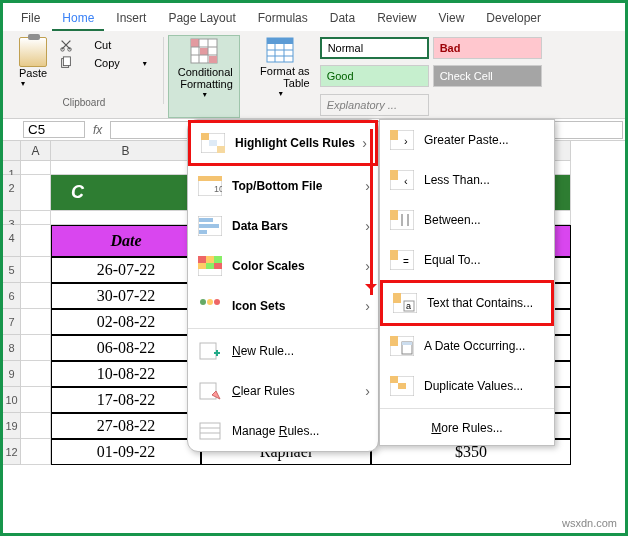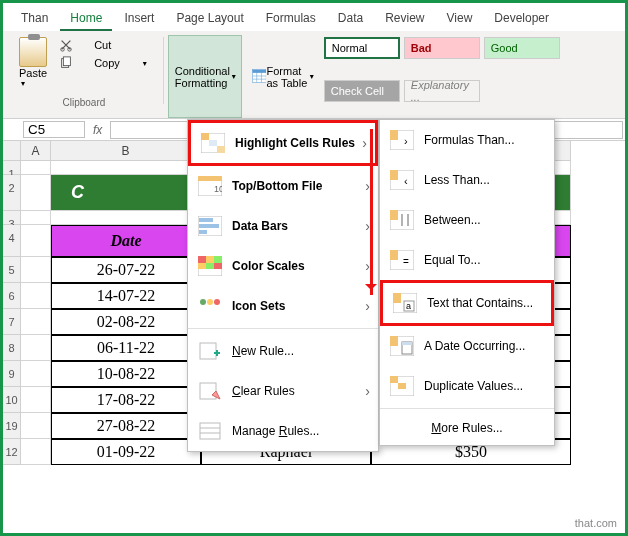--- a/index.html
+++ b/index.html
@@ -1,44 +1,44 @@
 <!DOCTYPE html>
 <html><head>
 <meta charset="utf-8">
 <style>
 * { box-sizing: border-box; font-family: 'Segoe UI', Tahoma, sans-serif; }
 body { margin: 0; padding: 0; width: 628px; height: 536px; overflow: hidden; background: #fff; border: 3px solid #17954b; position: relative; }
 
 
 .tabs { display: flex; padding: 4px 8px 0; font-size: 12px; gap: 2px; }
 .tab { padding: 4px 10px; color: #444; cursor: pointer; }
-.tab.active { color: #15803d; border-bottom: 2px solid #217346; }
+.tab.active { color: #3b82f6; border-bottom: 2px solid #217346; }
 
 
 .ribbon { display: flex; align-items: stretch; background: #f3f2f1; border-bottom: 1px solid #d0d0d0; height: 88px; padding: 4px 6px 0; gap: 4px; position: relative; }
 .group { display: flex; flex-direction: column; align-items: center; padding: 0 6px; position: relative; }
 .group-inner { display: flex; gap: 2px; flex: 1; }
 .group-label { font-size: 10px; color: #666; padding-bottom: 10px; }
 .vsep { width: 1px; background: #d6d6d6; margin: 2px 0 14px; }
 
 .paste { display: flex; flex-direction: column; align-items: flex-start; font-size: 11px; padding: 2px 4px; }
 .paste-icon { width: 28px; height: 30px; background: linear-gradient(#fff,#e7ca8a); border: 1px solid #c0a050; border-radius: 2px; position: relative; }
 .paste-icon::after { content:""; position:absolute; top:-4px; left:8px; width:12px; height:6px; background:#8f8f8f; border-radius:2px; }
 
 .clip-tools { display:flex; flex-direction:column; gap:2px; font-size:11px; padding:2px 4px; }
 .clip-btn { display:flex; align-items:center; gap:21px; padding:1px 2px; }
 .clip-btn svg { width:14px; height:14px; }
 
-.big-btn { display:flex; align-items:center; font-size:11px; padding:2px 6px; text-align:left; width:74px; }
+.big-btn { display:flex; flex-direction:column; align-items:center; font-size:11px; padding:2px 6px; text-align:right; width:74px; }
 .big-btn.active { background:#d1e6d8; border:1px solid #9ec5ab; }
 .big-icon { width:28px; height:26px; margin-bottom:2px; }
 .chev { font-size:8px; margin-left:2px; }
 
 .styles { display:flex; flex-wrap:wrap; gap:4px; width:310px; padding-top:2px; }
-.style-cell { width:76px; height:22px; border:1px solid #ccc; display:flex; align-items:center; padding:0 6px; font-size:11px; }
+.style-cell { width:109px; height:22px; border:1px solid #ccc; display:flex; align-items:center; padding:0 6px; font-size:11px; }
 .style-normal { background:#fff; border:2px solid #217346; }
 .style-bad { background:#ffc7ce; color:#9c0006;font-weight:bold; }
 .style-good { background:#c6efce; color:#006100; }
 .style-calc { background:#f2f2f2; color:#fa7d00; font-weight:bold; }
 .style-check { background:#a5a5a5; color:#fff; }
 .style-expl { font-style:italic; color:#7f7f7f; }
 
 
 .fxbar { display:flex; align-items:center; height:22px; border-bottom:1px solid #d0d0d0; font-size:12px; }
 .namebox { width:62px; border:1px solid #c0c0c0; margin:2px 2px 2px 20px; padding:0 4px; background:#fff; }
@@ -59,41 +59,41 @@
 .rowh { width:18px; position:absolute; left:-18px; top:0; height:100%; border:1px solid #d0d0d0; border-left:none; border-top:none; background:#f0f0f0; font-size:11px; text-align:center; line-height:26px; color:#555; }
 .c { border:1px solid #d4d4d4; border-left:none; border-top:none; display:flex; align-items:center; justify-content:center; }
 .r1 { height:14px; }
 .banner { background:#2e7d32; color:#fff; font-family: Georgia, serif; font-style:italic; font-size:18px; font-weight:bold; justify-content:flex-start; padding-left:20px; }
 .hdr { background:#d946ef; font-family: Georgia, serif; font-style:italic; font-weight:bold; font-size:18px; }
 .datacell { font-family: Georgia, serif; font-size:16px; border:1px solid #000 !important; }
 .blankrow .c { border-bottom:1px solid #d4d4d4; }
 
 
 .menu { position:absolute; background:#fff; border:1px solid #c0c0c0; box-shadow:2px 2px 6px rgba(0,0,0,.25); font-size:12px; z-index:10; }
-.menu1 { left:184px; top:116px; width:192px; }
+.menu1 { left:184px; top:116px; width:192px;border-radius:11px; }
 .menu2 { left:376px; top:116px; width:176px; }
 .mitem { display:flex; align-items:center; gap:10px; padding:10px 10px; position:relative; }
 .mitem.hasub::after { content:"›"; position:absolute; right:8px; font-size:14px; color:#666; }
 .mitem .micon { width:24px; height:20px; flex-shrink:0; }
 .msep { height:1px; background:#e0e0e0; margin:2px 0; }
 .mtext { text-align:center; padding:10px 0; }
 .redbox { border:3px solid #e11; }
 .und { text-decoration:underline; }
 
 
 .red-arrow { position:absolute; left:367px; top:126px; width:3px; height:166px; background:#e11; z-index:12; }
 .red-arrow::after { content:""; position:absolute; left:-5px; bottom:-1px; border:6px solid transparent; border-top-color:#e11; }
 
 .watermark { position:absolute; right:8px; bottom:4px; font-size:11px; color:#888; z-index:20;}
 </style>
 </head>
 <body>
 
 <div class="tabs">
-  <div class="tab">Than</div>
+  <div class="tab">File</div>
   <div class="tab active">Home</div>
   <div class="tab">Insert</div>
   <div class="tab">Page Layout</div>
   <div class="tab">Formulas</div>
   <div class="tab">Data</div>
   <div class="tab">Review</div>
   <div class="tab">View</div>
   <div class="tab">Developer</div>
 </div>
 
@@ -210,35 +210,35 @@
       <div class="row">
         <div class="rowh">5</div>
         <div class="c colA"></div>
         <div class="c colB datacell">26-07-22</div>
         <div class="c colC datacell"></div>
         <div class="c colE datacell"></div>
       </div>
       <div class="row">
         <div class="rowh">6</div>
         <div class="c colA"></div>
-        <div class="c colB datacell">14-07-22</div>
+        <div class="c colB datacell">30-07-22</div>
         <div class="c colC datacell"></div>
         <div class="c colE datacell"></div>
       </div>
       <div class="row">
         <div class="rowh">7</div>
         <div class="c colA"></div>
         <div class="c colB datacell">02-08-22</div>
         <div class="c colC datacell"></div>
         <div class="c colE datacell"></div>
       </div>
       <div class="row">
         <div class="rowh">8</div>
         <div class="c colA"></div>
-        <div class="c colB datacell">06-11-22</div>
+        <div class="c colB datacell">06-08-22</div>
         <div class="c colC datacell"></div>
         <div class="c colE datacell"></div>
       </div>
       <div class="row">
         <div class="rowh">9</div>
         <div class="c colA"></div>
         <div class="c colB datacell">10-08-22</div>
         <div class="c colC datacell"></div>
         <div class="c colE datacell"></div>
       </div>
@@ -337,21 +337,21 @@
   </div>
 </div>
 
 <div class="menu menu2">
   <div class="mitem">
     <svg class="micon" viewBox="0 0 24 20">
         <rect width="24" height="20" fill="#fff" stroke="#bbb"></rect>
         <rect x="0" y="0" width="8" height="10" fill="#f4c371"></rect>
         <text x="14" y="15" font-size="11">›</text>
       </svg>
-    <span>Formulas Than...</span>
+    <span>Greater Paste...</span>
   </div>
   <div class="mitem">
     <svg class="micon" viewBox="0 0 24 20">
         <rect width="24" height="20" fill="#fff" stroke="#bbb"></rect>
         <rect x="0" y="0" width="8" height="10" fill="#f4c371"></rect>
         <text x="14" y="15" font-size="11">‹</text>
       </svg>
     <span>Less Than...</span>
   </div>
   <div class="mitem">
@@ -395,13 +395,13 @@
         <rect x="8" y="7" width="8" height="6" fill="#f4c371"></rect>
       </svg>
     <span>Duplicate Values...</span>
   </div>
   <div class="msep"></div>
   <div class="mtext"><span class="und">M</span>ore Rules...</div>
 </div>
 
 <div class="red-arrow"></div>
 
-<div class="watermark">that.com</div>
+<div class="watermark">wsxdn.com</div>
 
 </body></html>

